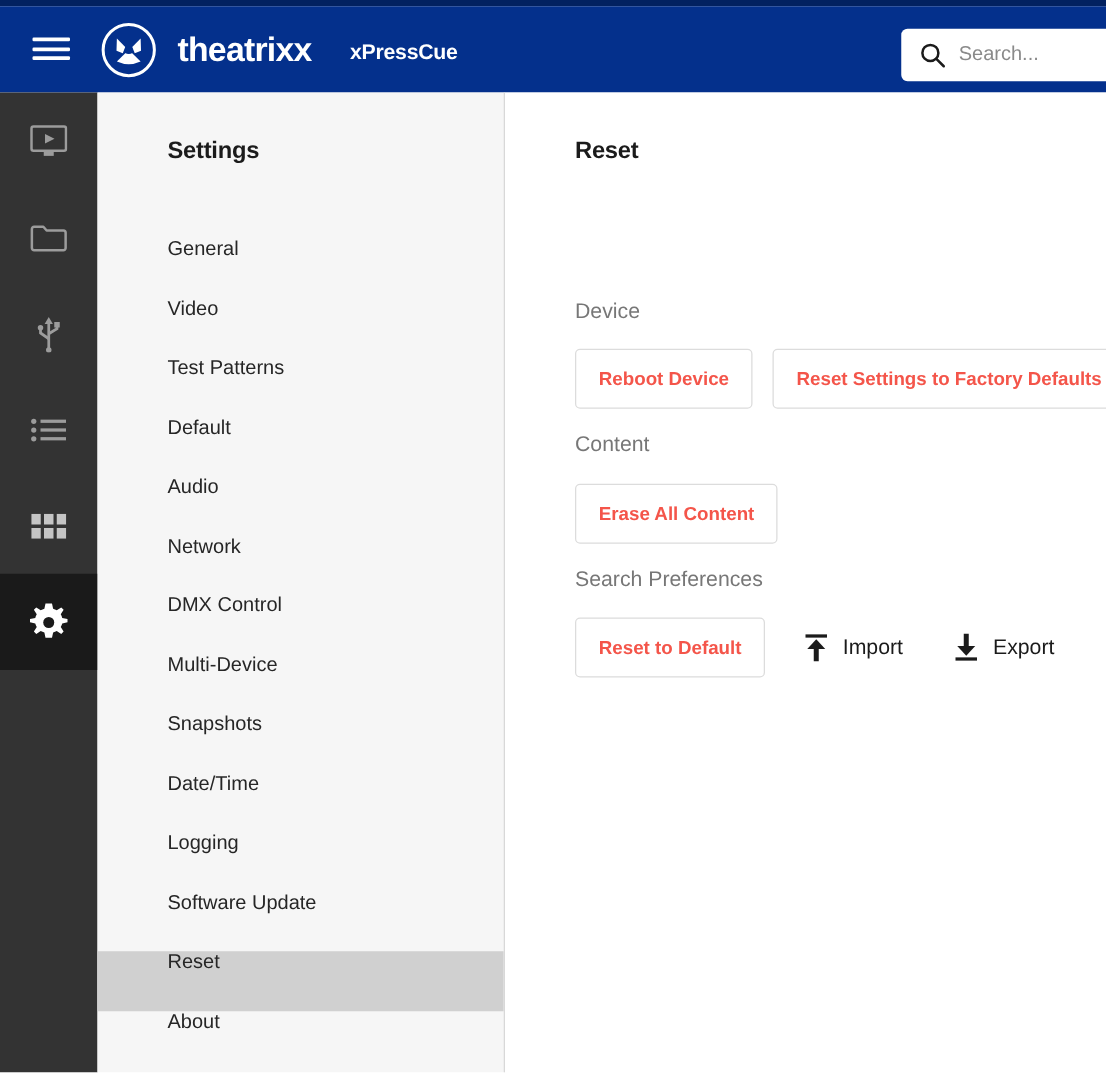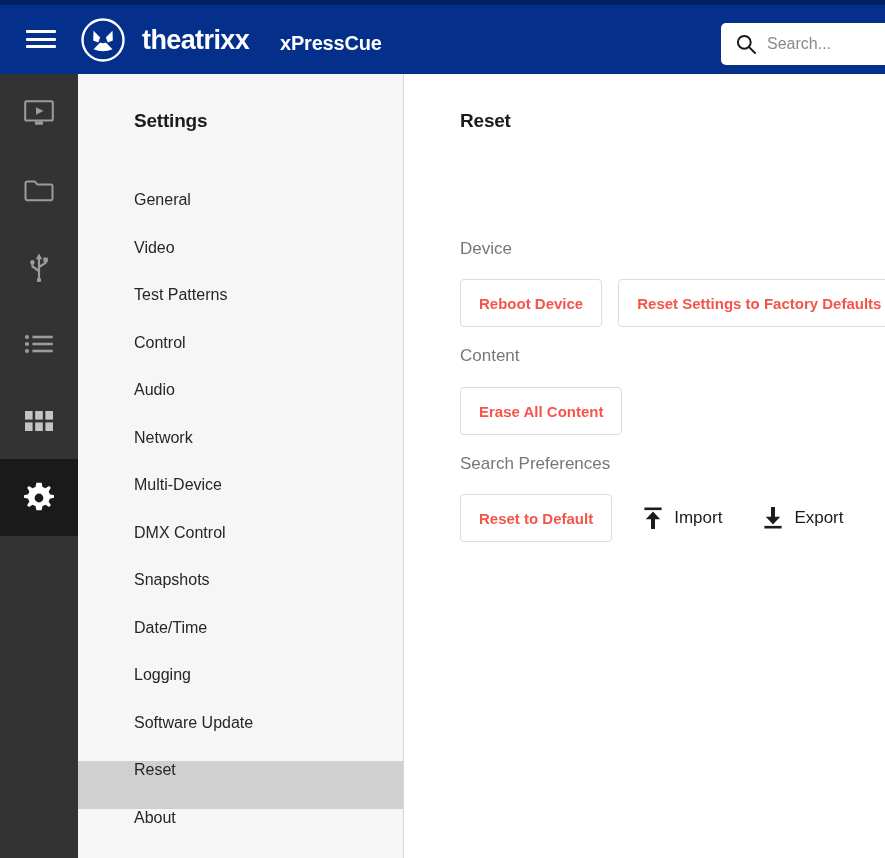--- a/index.html
+++ b/index.html
@@ -71,21 +71,21 @@
     color: #ffffff;
     font-size: 27px;
     font-weight: bold;
     letter-spacing: -0.6px;
   }
 
   .product-name {
     position: absolute;
     left: 280px; top: 27px;
     color: #ffffff;
-    font-size: 20px;
+    font-size: 17px;
     font-weight: bold;
     letter-spacing: -0.2px;
   }
 
   .search-box {
     position: absolute;
     left: 721px; top: 18px;
     width: 200px;
     height: 42px;
     background: #ffffff;
@@ -343,33 +343,33 @@
       <li class="settings-item">
           <span>General</span>
         </li>
       <li class="settings-item">
           <span>Video</span>
         </li>
       <li class="settings-item">
           <span>Test Patterns</span>
         </li>
       <li class="settings-item">
-          <span>Control</span>
+          <span>Default</span>
         </li>
       <li class="settings-item">
           <span>Audio</span>
         </li>
       <li class="settings-item">
           <span>Network</span>
         </li>
       <li class="settings-item">
+          <span>DMX Control</span>
+        </li>
+      <li class="settings-item">
           <span>Multi-Device</span>
-        </li>
-      <li class="settings-item">
-          <span>DMX Control</span>
         </li>
       <li class="settings-item">
           <span>Snapshots</span>
         </li>
       <li class="settings-item">
           <span>Date/Time</span>
         </li>
       <li class="settings-item">
           <span>Logging</span>
         </li>

